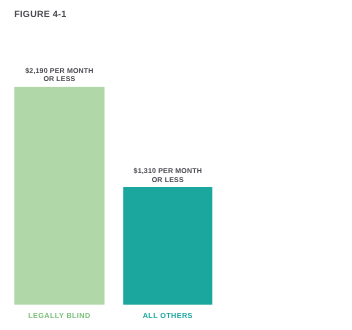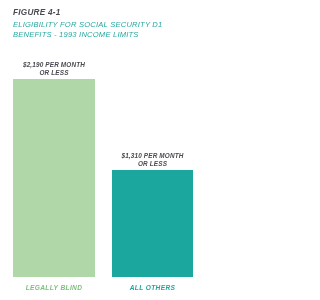--- a/index.html
+++ b/index.html
@@ -13,21 +13,20 @@
     overflow: hidden;
     font-family: "Liberation Sans", sans-serif;
     -webkit-font-smoothing: antialiased;
   }
   #figure {
     position: relative;
     width: 207px;
     height: 300px;
     background: #ffffff;
     box-sizing: border-box;
-    font-style: italic;
   }
 
   
   .header {
     position: absolute;
     left: 13px;
     top: 7px;
     width: 186px;
   }
   .fig-number {
@@ -105,21 +104,20 @@
   .g0 .cat-label { color: #7cc17a; }
   .g1 .cat-label { color: #1ba79e; }
 </style>
 </head>
 <body>
 
 <div id="figure">
 
   <div class="header">
     <div class="fig-number">FIGURE 4-1</div>
-    <div class="fig-subtitle">ELIGIBILITY FOR SOCIAL SECURITY D1 BENEFITS - 1993 INCOME LIMITS</div>
   </div>
 
   <div class="plot">
 
     <div class="bar-group g0">
       <div class="value-label">
         <span>$2,190 PER MONTH</span><br>
         <span>OR LESS</span>
       </div>
       <div class="bar b0" style="background: rgb(175, 215, 168);">

